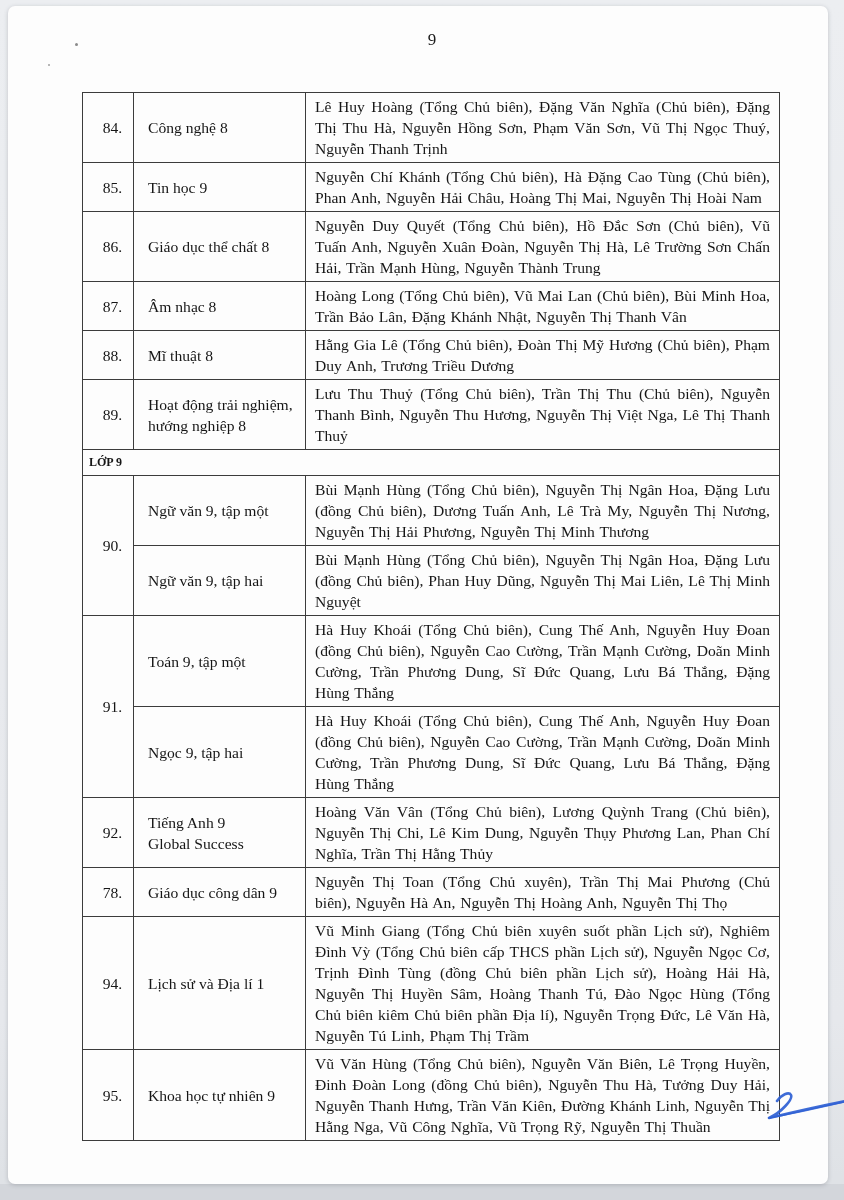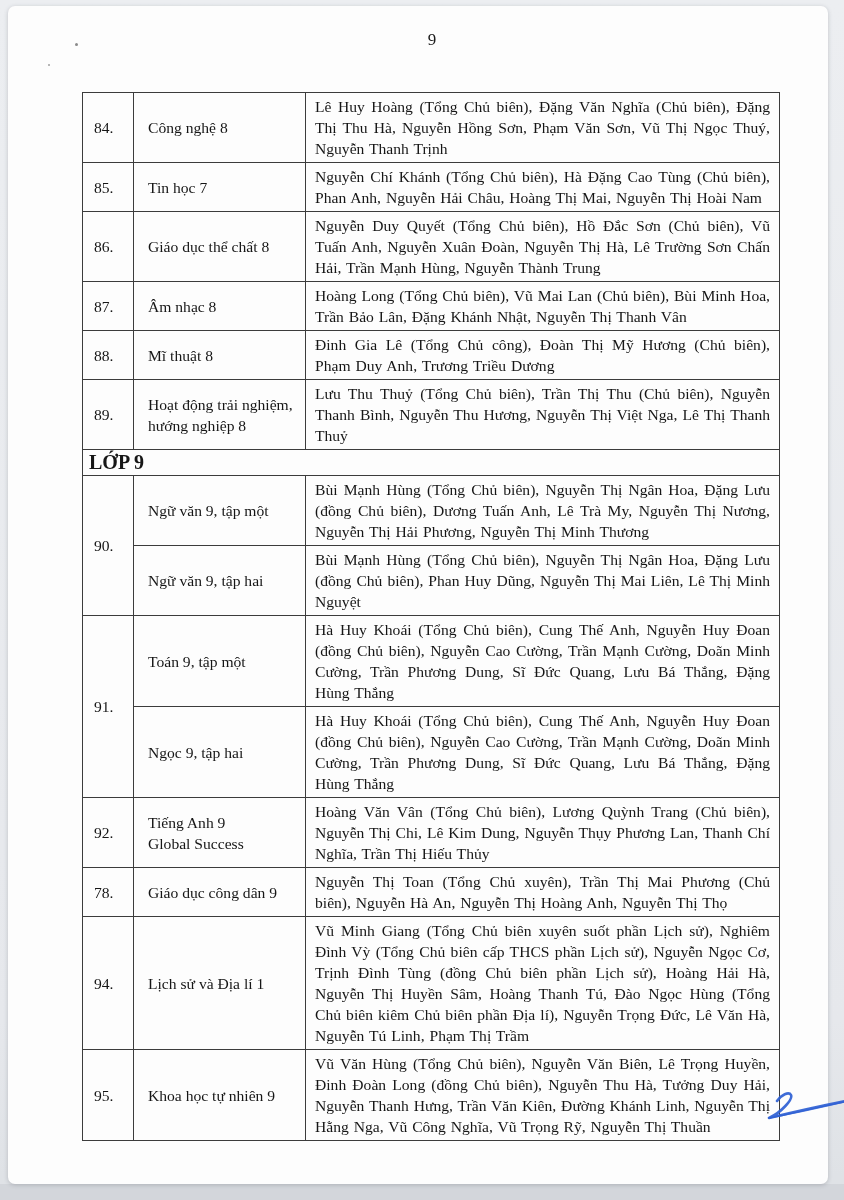--- a/index.html
+++ b/index.html
@@ -46,37 +46,37 @@
     font-size: 15.6px;
     line-height: 21px;
     color: #161616;
   }
   table.booklist td {
     border: 1.2px solid #3c3c3c;
   }
   td.no {
     padding: 3px 2px 3px 11px;
     vertical-align: middle;
-    text-align: left;
+    text-align: center;
   }
   td.subject {
     padding: 4px 8px 4px 14px;
     vertical-align: middle;
     white-space: pre-line;
   }
   td.authors {
     padding: 3px 9px;
     vertical-align: middle;
     text-align: justify;
     word-spacing: 1px;
   }
   tr.section-row td {
     font-weight: bold;
     padding: 2px 4px 2px 6px;
-    font-size: 20px;
+    font-size: 12px;
   }
   .pen-stroke {
     position: absolute;
     left: 752px; top: 1083px;
     pointer-events: none;
   }
 </style>
 </head>
 <body>
 
@@ -97,37 +97,37 @@
     <col>
   </colgroup>
   <tbody>
       <tr>
         <td class="no" rowspan="1">84.</td>
         <td class="subject">Công nghệ 8</td>
         <td class="authors">Lê Huy Hoàng (Tổng Chủ biên), Đặng Văn Nghĩa (Chủ biên), Đặng Thị Thu Hà, Nguyễn Hồng Sơn, Phạm Văn Sơn, Vũ Thị Ngọc Thuý, Nguyễn Thanh Trịnh</td>
       </tr>
       <tr>
         <td class="no" rowspan="1">85.</td>
-        <td class="subject">Tin học 7</td>
+        <td class="subject">Tin học 9</td>
         <td class="authors">Nguyễn Chí Khánh (Tổng Chủ biên), Hà Đặng Cao Tùng (Chủ biên), Phan Anh, Nguyễn Hải Châu, Hoàng Thị Mai, Nguyễn Thị Hoài Nam</td>
       </tr>
       <tr>
         <td class="no" rowspan="1">86.</td>
         <td class="subject">Giáo dục thể chất 8</td>
         <td class="authors">Nguyễn Duy Quyết (Tổng Chủ biên), Hồ Đắc Sơn (Chủ biên), Vũ Tuấn Anh, Nguyễn Xuân Đoàn, Nguyễn Thị Hà, Lê Trường Sơn Chấn Hải, Trần Mạnh Hùng, Nguyễn Thành Trung</td>
       </tr>
       <tr>
         <td class="no" rowspan="1">87.</td>
         <td class="subject">Âm nhạc 8</td>
         <td class="authors">Hoàng Long (Tổng Chủ biên), Vũ Mai Lan (Chủ biên), Bùi Minh Hoa, Trần Bảo Lân, Đặng Khánh Nhật, Nguyễn Thị Thanh Vân</td>
       </tr>
       <tr>
         <td class="no" rowspan="1">88.</td>
         <td class="subject">Mĩ thuật 8</td>
-        <td class="authors">Đinh Gia Lê (Tổng Chủ công), Đoàn Thị Mỹ Hương (Chủ biên), Phạm Duy Anh, Trương Triều Dương</td>
+        <td class="authors">Hằng Gia Lê (Tổng Chủ biên), Đoàn Thị Mỹ Hương (Chủ biên), Phạm Duy Anh, Trương Triều Dương</td>
       </tr>
       <tr>
         <td class="no" rowspan="1">89.</td>
         <td class="subject">Hoạt động trải nghiệm, hướng nghiệp 8</td>
         <td class="authors">Lưu Thu Thuỷ (Tổng Chủ biên), Trần Thị Thu (Chủ biên), Nguyễn Thanh Bình, Nguyễn Thu Hương, Nguyễn Thị Việt Nga, Lê Thị Thanh Thuỷ</td>
       </tr>
       <tr class="section-row">
         <td colspan="3">LỚP 9</td>
       </tr>
       <tr>
@@ -145,21 +145,21 @@
         <td class="authors">Hà Huy Khoái (Tổng Chủ biên), Cung Thế Anh, Nguyễn Huy Đoan (đồng Chủ biên), Nguyễn Cao Cường, Trần Mạnh Cường, Doãn Minh Cường, Trần Phương Dung, Sĩ Đức Quang, Lưu Bá Thắng, Đặng Hùng Thắng</td>
       </tr>
       <tr>
         <td class="subject">Ngọc 9, tập hai</td>
         <td class="authors">Hà Huy Khoái (Tổng Chủ biên), Cung Thế Anh, Nguyễn Huy Đoan (đồng Chủ biên), Nguyễn Cao Cường, Trần Mạnh Cường, Doãn Minh Cường, Trần Phương Dung, Sĩ Đức Quang, Lưu Bá Thắng, Đặng Hùng Thắng</td>
       </tr>
       <tr>
         <td class="no" rowspan="1">92.</td>
         <td class="subject">Tiếng Anh 9
 Global Success</td>
-        <td class="authors">Hoàng Văn Vân (Tổng Chủ biên), Lương Quỳnh Trang (Chủ biên), Nguyễn Thị Chi, Lê Kim Dung, Nguyễn Thụy Phương Lan, Thanh Chí Nghĩa, Trần Thị Hiếu Thủy</td>
+        <td class="authors">Hoàng Văn Vân (Tổng Chủ biên), Lương Quỳnh Trang (Chủ biên), Nguyễn Thị Chi, Lê Kim Dung, Nguyễn Thụy Phương Lan, Phan Chí Nghĩa, Trần Thị Hằng Thủy</td>
       </tr>
       <tr>
         <td class="no" rowspan="1">78.</td>
         <td class="subject">Giáo dục công dân 9</td>
         <td class="authors">Nguyễn Thị Toan (Tổng Chủ xuyên), Trần Thị Mai Phương (Chủ biên), Nguyễn Hà An, Nguyễn Thị Hoàng Anh, Nguyễn Thị Thọ</td>
       </tr>
       <tr>
         <td class="no" rowspan="1">94.</td>
         <td class="subject">Lịch sử và Địa lí 1</td>
         <td class="authors">Vũ Minh Giang (Tổng Chủ biên xuyên suốt phần Lịch sử), Nghiêm Đình Vỳ (Tổng Chủ biên cấp THCS phần Lịch sử), Nguyễn Ngọc Cơ, Trịnh Đình Tùng (đồng Chủ biên phần Lịch sử), Hoàng Hải Hà, Nguyễn Thị Huyền Sâm, Hoàng Thanh Tú, Đào Ngọc Hùng (Tổng Chủ biên kiêm Chủ biên phần Địa lí), Nguyễn Trọng Đức, Lê Văn Hà, Nguyễn Tú Linh, Phạm Thị Trầm</td>

